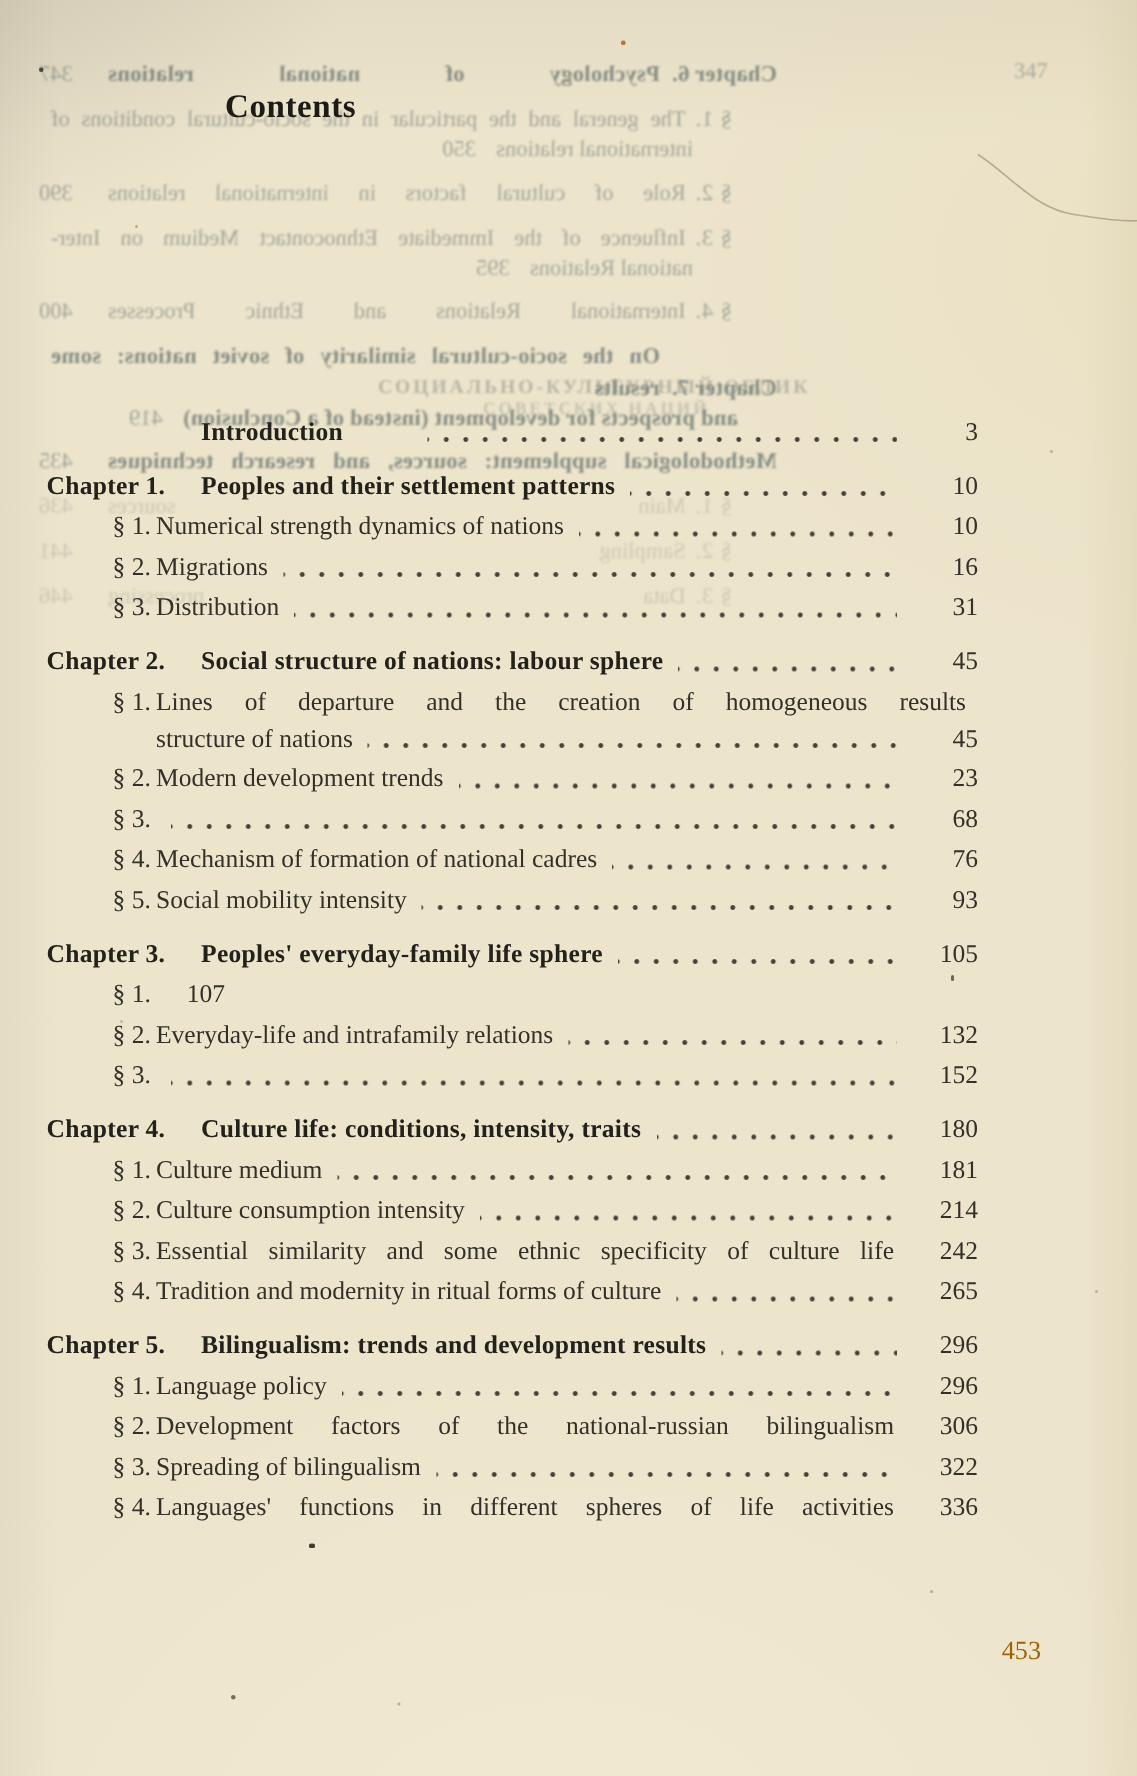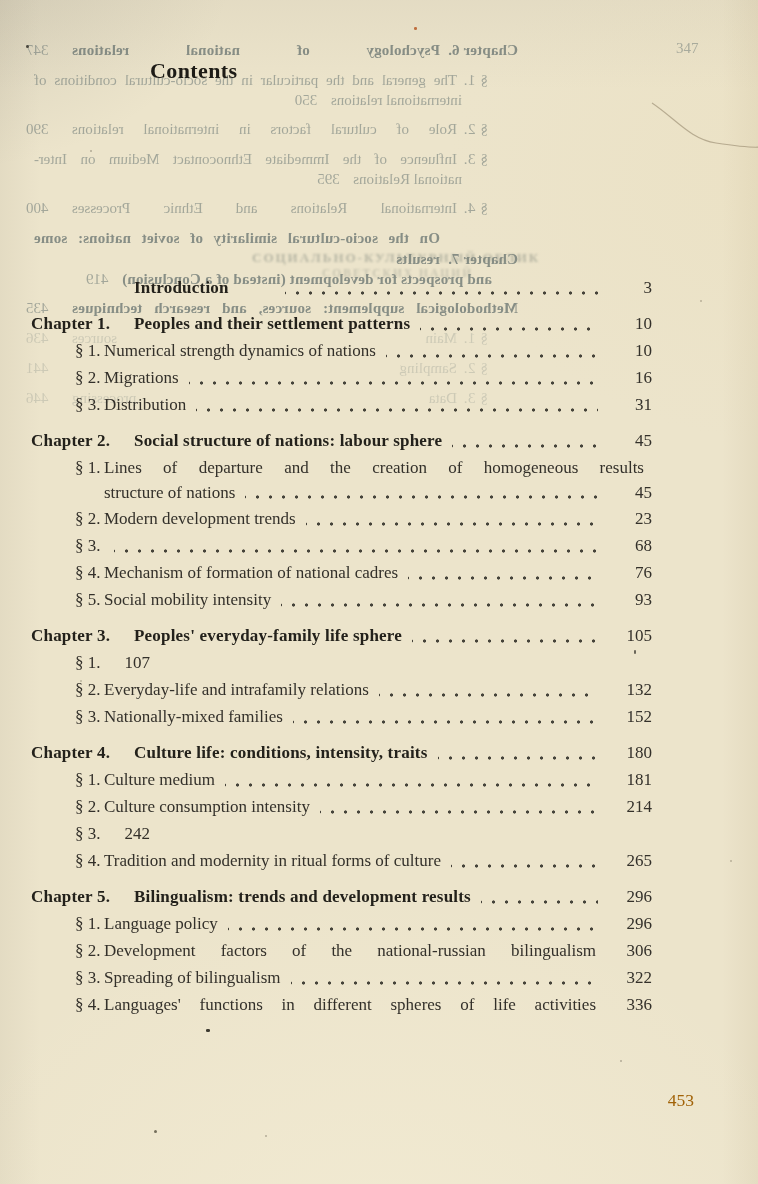--- a/index.html
+++ b/index.html
@@ -231,21 +231,20 @@
       <span class="pagenum">107</span>
     </div>
     <div class="row sect">
       <span class="prefix">§ 2.</span>
       <span class="title">Everyday-life and intrafamily relations</span>
       <span class="dots"></span>
       <span class="pagenum">132</span>
     </div>
     <div class="row sect">
       <span class="prefix">§ 3.</span>
-      <span class="title">Nationally-mixed families</span>
       <span class="dots"></span>
       <span class="pagenum">152</span>
     </div>
     <div class="row chapter">
       <span class="prefix bold">Chapter 4.</span>
       <span class="title bold">Culture life: conditions, intensity, traits</span>
       <span class="dots"></span>
       <span class="pagenum">180</span>
     </div>
     <div class="row sect">
@@ -255,20 +254,21 @@
       <span class="pagenum">181</span>
     </div>
     <div class="row sect">
       <span class="prefix">§ 2.</span>
       <span class="title">Culture consumption intensity</span>
       <span class="dots"></span>
       <span class="pagenum">214</span>
     </div>
     <div class="row sect">
       <span class="prefix">§ 3.</span>
+      <span class="title fill">Essential similarity and some ethnic specificity of culture life</span>
       <span class="pagenum">242</span>
     </div>
     <div class="row sect">
       <span class="prefix">§ 4.</span>
       <span class="title">Tradition and modernity in ritual forms of culture</span>
       <span class="dots"></span>
       <span class="pagenum">265</span>
     </div>
     <div class="row chapter">
       <span class="prefix bold">Chapter 5.</span>

